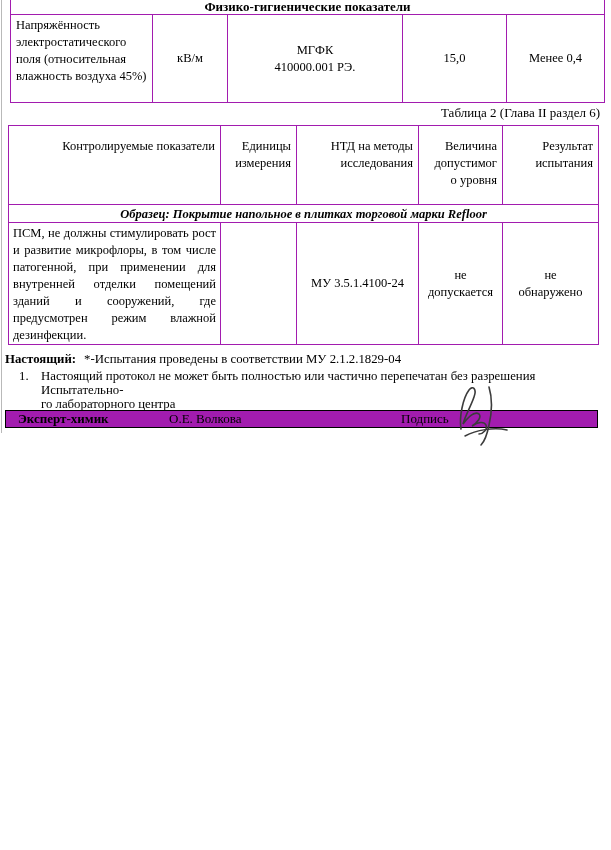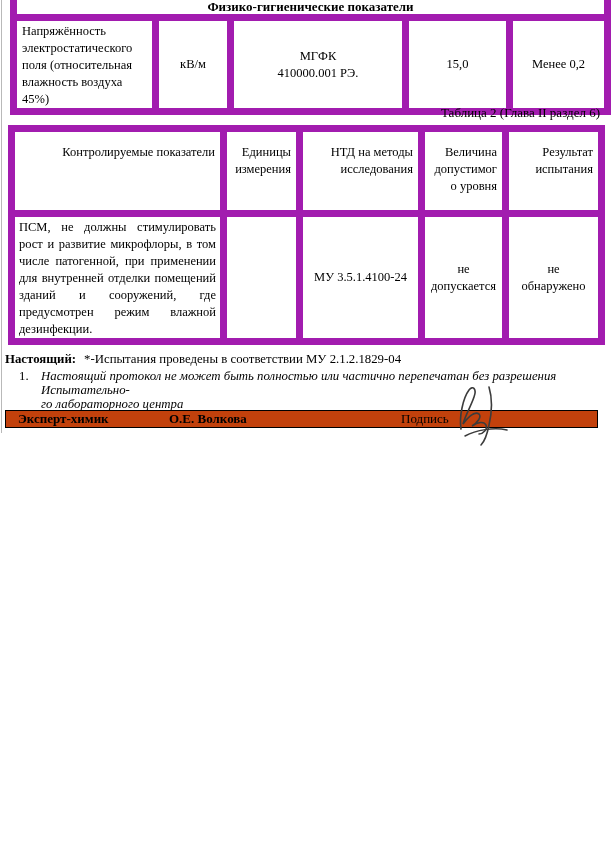--- a/index.html
+++ b/index.html
@@ -5,21 +5,21 @@
   html,body{margin:0;padding:0;}
   body{
     width:611px;height:850px;background:#ffffff;position:relative;
     font-family:"Liberation Serif", serif;color:#000;
     -webkit-font-smoothing:antialiased;
   }
   .pre{white-space:pre-line;}
   .page-edge{position:absolute;left:1px;top:0;width:1px;height:433px;background:#b9b9b9;}
 
   table{border-collapse:collapse;table-layout:fixed;position:absolute;background:#fff;}
-  td{border:7px solid #a21caf;font-size:12.5px;line-height:17px;padding:0 5px;overflow:hidden;vertical-align:middle;}
+  td{border:1px solid #a21caf;font-size:12.5px;line-height:17px;padding:0 5px;overflow:hidden;vertical-align:middle;}
 
   
   .t1{left:10px;top:0;width:594px;}
   .t1 .title-cell{
     border-top:none;height:14px;line-height:14px;padding:0;
     text-align:center;font-weight:bold;font-size:13px;vertical-align:bottom;
   }
   .t1 .data-cell{height:85px;}
   .t1 .name-cell{vertical-align:top;padding-top:2px;}
   .t1 .c{text-align:center;}
@@ -38,30 +38,30 @@
   .t2 .data-cell{height:118px;}
   .t2 .just{text-align:justify;vertical-align:top;padding-top:2px;padding-left:4px;padding-right:4px;margin-left:8px;}
   .t2 .c{text-align:center;}
 
   
   .notes{position:absolute;left:5px;top:352px;width:600px;font-size:12.8px;line-height:14px;}
   .note-head{margin-bottom:3px;}
   .note-head .lbl{font-weight:bold;margin-right:8px;}
   .note-item{display:flex;margin-bottom:1px;}
   .note-item .num{width:22px;margin-left:14px;flex:0 0 auto;}
-  .note-item .txt{flex:1;font-style:italic;}
+  .note-item .txt{flex:1;}
 
   
   .expert-box{
     position:absolute;left:5px;top:410px;width:591px;height:16px;
-    border:1px solid #000;font-size:13px;background:#c2410c;
+    border:1px solid #000;font-size:13px;background:#a21caf;
   }
   .expert-box span{position:absolute;top:0px;line-height:16px;white-space:nowrap;}
   .role{left:12px;font-weight:bold;}
-  .name{left:163px;font-weight:bold;}
+  .name{left:163px;font-weight:normal;}
   .sig-label{left:395px;}
 
   .signature{position:absolute;left:452px;top:385px;width:64px;height:62px;z-index:5;pointer-events:none;}
 </style>
 </head>
 <body>
 
 <div class="page-root">
 
   <div class="page-edge"></div>
@@ -77,21 +77,21 @@
     <tbody>
       <tr>
         <td colspan="5" class="title-cell">Физико-гигиенические показатели</td>
       </tr>
       <tr>
         <td class="data-cell name-cell">Напряжённость электростатического поля (относительная влажность воздуха 45%)</td>
         <td class="data-cell c">кВ/м</td>
         <td class="data-cell c pre">МГФК
 410000.001 РЭ.</td>
         <td class="data-cell c">15,0</td>
-        <td class="data-cell c">Менее 0,2</td>
+        <td class="data-cell c">Менее 0,4</td>
       </tr>
     </tbody>
   </table>
 
   <div class="t2caption">Таблица 2 (Глава II раздел 6)</div>
 
   <table class="t2">
     <colgroup>
       <col style="width:212px">
         <col style="width:76px">
@@ -104,20 +104,23 @@
         <td class="head-cell">Контролируемые показатели</td>
         <td class="head-cell pre">Единицы
 измерения</td>
         <td class="head-cell pre">НТД на методы
 исследования</td>
         <td class="head-cell pre">Величина
 допустимог
 о уровня</td>
         <td class="head-cell pre">Результат
 испытания</td>
+      </tr>
+      <tr>
+        <td colspan="5" class="sample-cell">Образец: Покрытие напольное в плитках торговой марки Refloor</td>
       </tr>
       <tr>
         <td class="data-cell just">ПСМ, не должны стимулировать рост и развитие микрофлоры, в том числе патогенной, при применении для внутренней отделки помещений зданий и сооружений, где предусмотрен режим влажной дезинфекции.</td>
         <td class="data-cell c"></td>
         <td class="data-cell c">МУ 3.5.1.4100-24</td>
         <td class="data-cell c pre">не
 допускается</td>
         <td class="data-cell c pre">не
 обнаружено</td>
       </tr>

